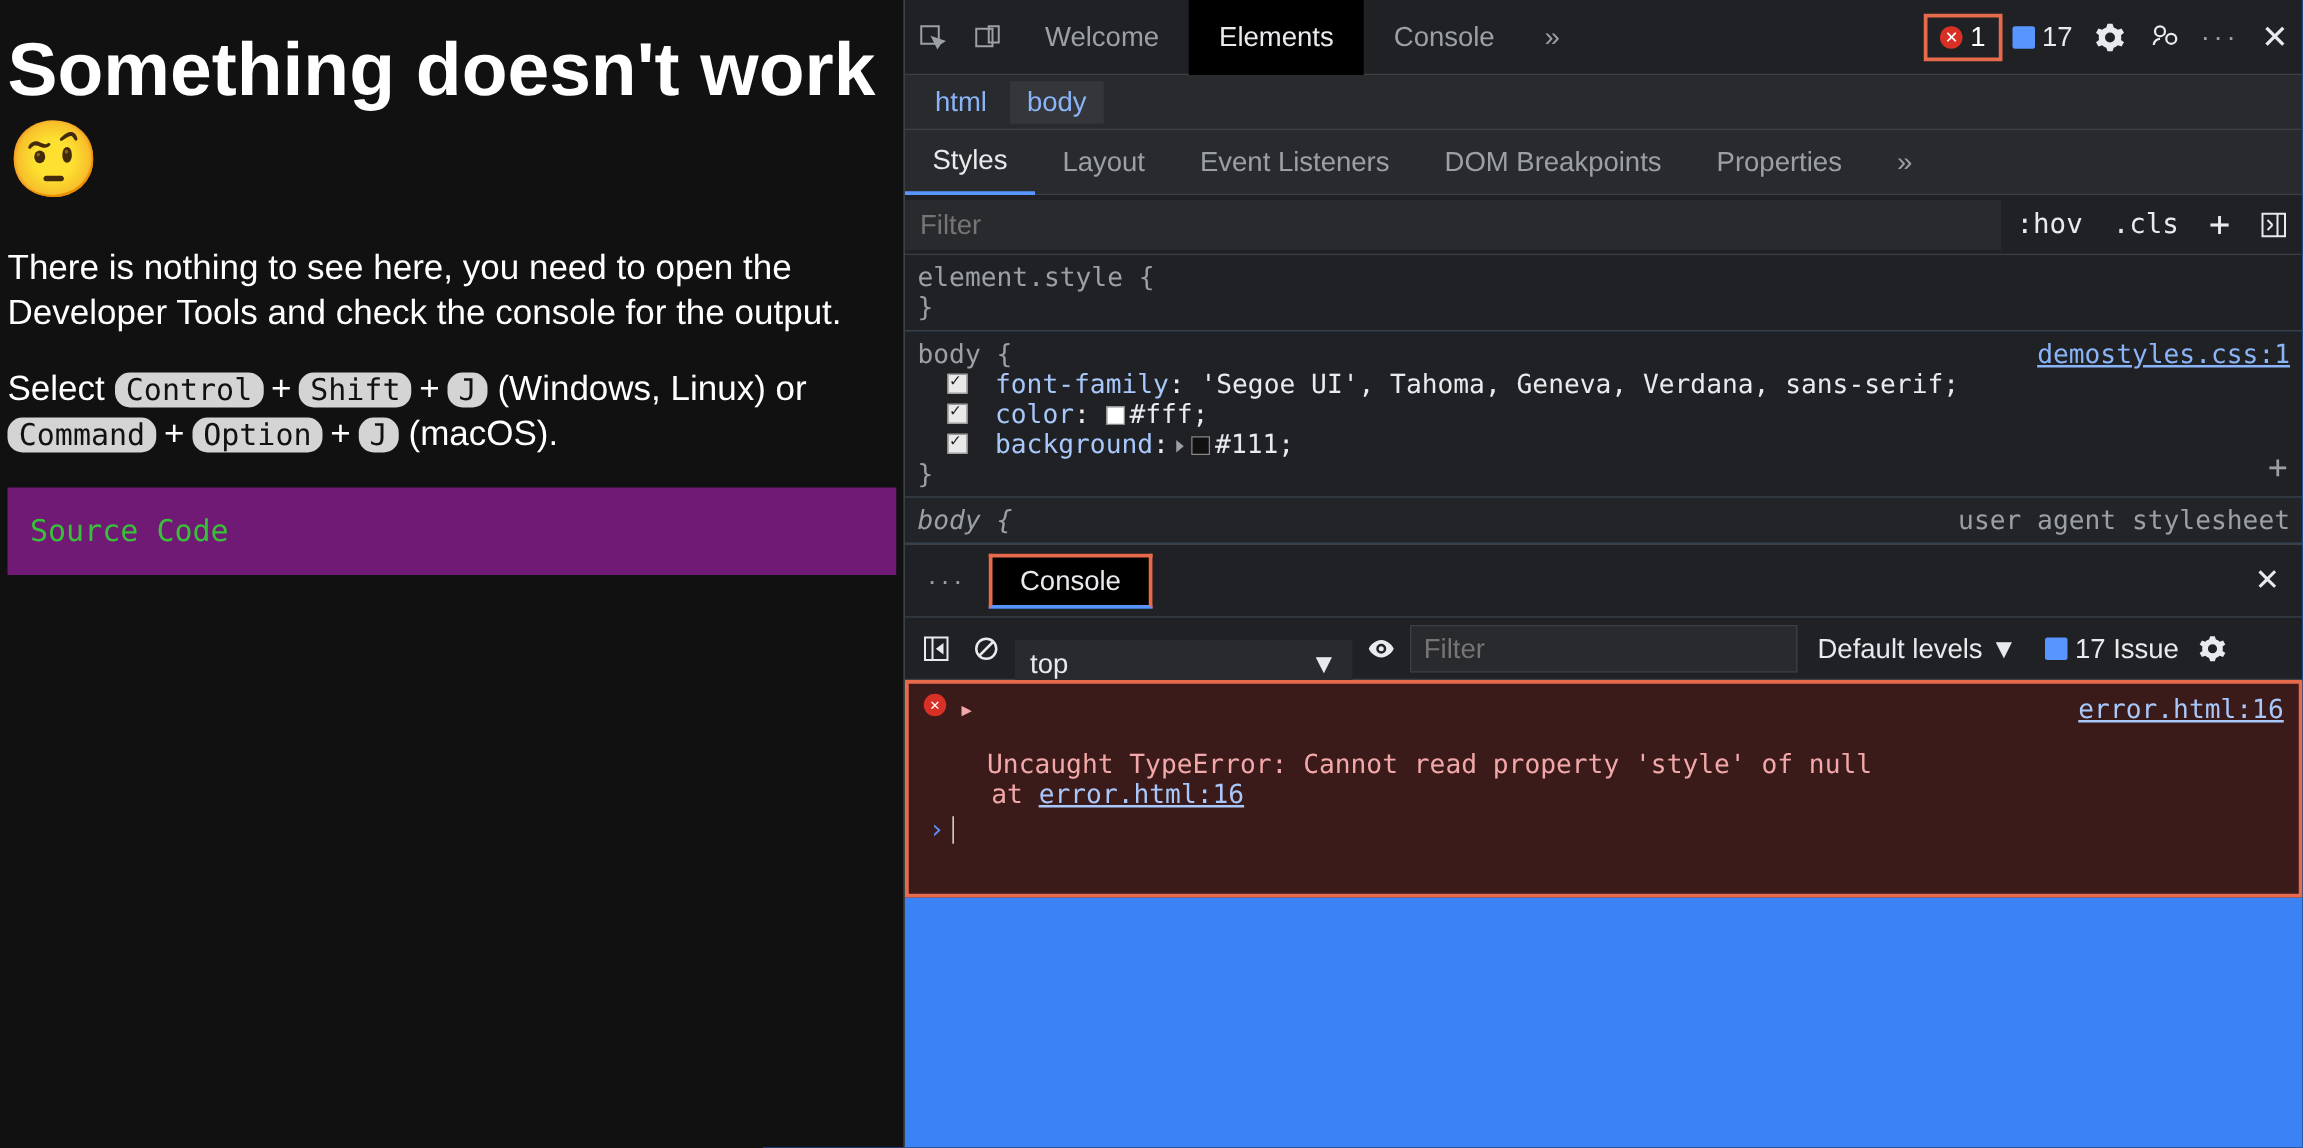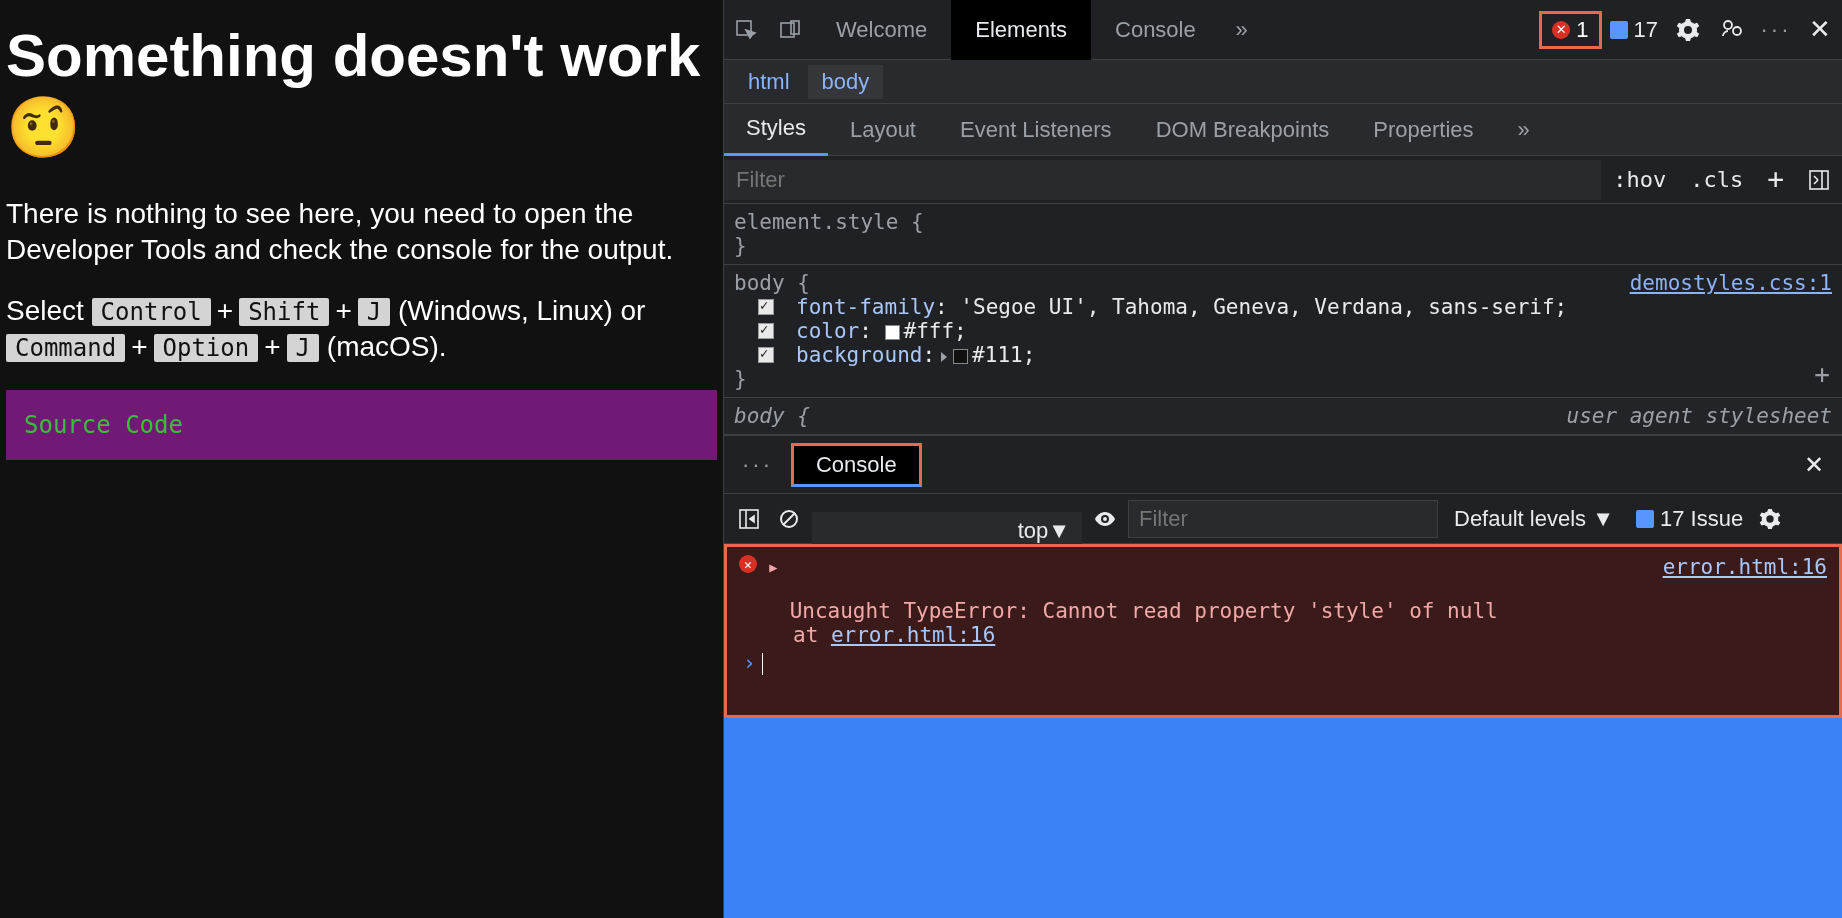--- a/index.html
+++ b/index.html
@@ -28,21 +28,21 @@
   font-size: 28px;
   line-height: 1.3;
   margin-bottom: 24px;
 }
 kbd {
   background: #d4d4d4;
   color: #111;
   font-family: ui-monospace, monospace;
   font-size: 24px;
   padding: 0 9px;
-  border-radius: 2px;
+  border-radius: 12px;
 }
 .plus { padding: 0 6px; }
 .code-block {
   background: #701a75;
   padding: 18px 18px;
   font-family: ui-monospace, Menlo, monospace;
   font-size: 24px;
   line-height: 1.45;
   margin-top: 10px;
 }
@@ -150,21 +150,21 @@
 .link { color:#8ab4f8; text-decoration:underline; float:right; }
 .prop-line { display:flex; align-items:center; gap:22px; padding-left:24px; color:#e8eaed;}
 .chk { width:16px;height:16px;background:#e9e9e9;border:1px solid #999;position:relative; }
 .chk::after{content:'✓';position:absolute;left:1px;top:-3px;color:#222;font-size:14px;}
 .prop-name{color:#a8c7fa;}
 .swatch{display:inline-block;width:15px;height:15px;border:1px solid #888;vertical-align:middle;margin-right:4px;}
 .swatch.white{background:#fff;}
 .swatch.dark{background:#111;}
 .tri{display:inline-block;width:0;height:0;border-left:6px solid #9aa0a6;border-top:5px solid transparent;border-bottom:5px solid transparent;margin:0 6px;}
 .add-rule { position:absolute; right:12px; bottom:8px; color:#9aa0a6; font-size:26px; }
-.ua-label { float:right; font-style:italic; color:#9aa0a6; }
+.ua-label { float:right; color:#9aa0a6; }
 
 .console-drawer {
   border-top:1px solid #3c4043;
   display:flex; flex-direction:column;
 }
 .console-tabbar {
   display:flex; align-items:center; height:58px; background:#202124;
   border-bottom:1px solid #3c4043;
 }
 .ellipsis { padding:0 18px; color:#9aa0a6; letter-spacing:3px;}
@@ -176,21 +176,21 @@
 .console-close { margin-left:auto; padding:0 18px; color:#e8eaed; font-size:24px;}
 
 .console-toolbar {
   display:flex;align-items:center;height:50px;
   background:#202124;border-bottom:1px solid #3c4043;
   gap:6px; padding:0 8px;
 }
 .ctx-select{
   flex:0 0 270px; background:#292a2d;color:#e8eaed;
   height:38px;display:flex;align-items:center;
-  justify-content:flex-end;padding:0 12px;font-size:22px;margin-top:24px;
+  justify-content:space-between;padding:0 12px;font-size:22px;margin-top:24px;
 }
 .console-filter{
   flex:0 0 250px;background:#292a2d;border:1px solid #3c4043;
   height:38px;color:#9aa0a6;font-size:22px;padding:0 10px;outline:none;
   font-family: inherit;
 }
 .levels{color:#e8eaed;padding:0 10px;white-space:nowrap;}
 .issues-btn{color:#e8eaed;padding:0 6px;white-space:nowrap;display:flex;align-items:center;gap:6px;}
 
 .console-err {

